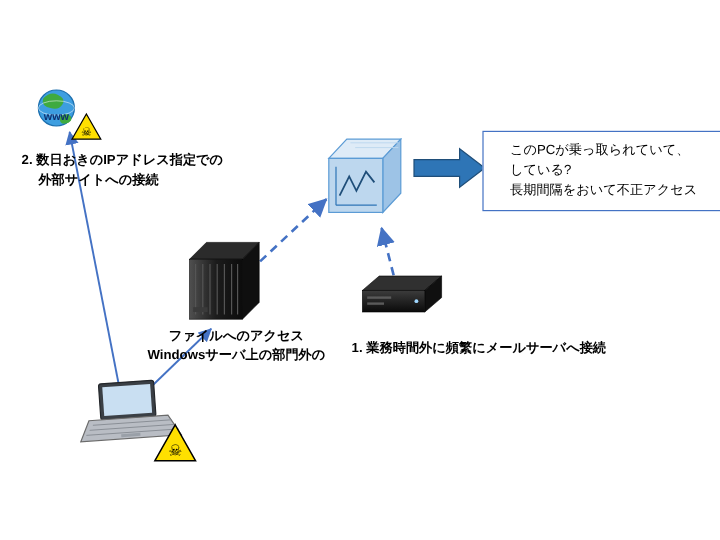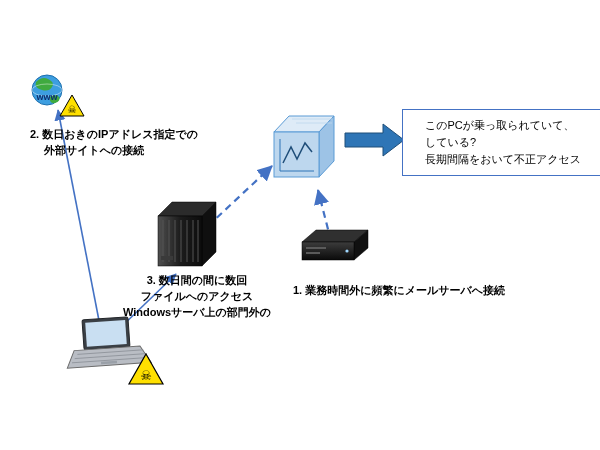--- a/index.html
+++ b/index.html
@@ -13,21 +13,21 @@
   .layer{position:absolute;left:0;top:0;width:600px;height:450px;}
   .label{
     position:absolute;
     font-size:11px;
     font-weight:700;
     color:#000;
     line-height:1.45;
     white-space:nowrap;
   }
   .label .ln{display:block;}
-  #step2-label{left:30px;top:127px;}
+  #step2-label{left:18px;top:127px;}
   #step2-label .indent{padding-left:14px;}
   #step3-label{left:112px;top:273px;width:170px;text-align:center;}
   #step1-label{left:293px;top:283px;}
   .callout{
     position:absolute;
     left:402px;top:109px;
     width:178px;
     border:1.5px solid #4472C4;
     background:#ffffff;
     padding:7px 22px;
@@ -119,21 +119,20 @@
       <text x="146" y="380" text-anchor="middle" font-size="13" fill="#000">☠</text>
     </g>
   </svg>
 
   <div class="label" id="step2-label">
     <span class="ln">2. 数日おきのIPアドレス指定での</span>
     <span class="ln indent">外部サイトへの接続</span>
   </div>
 
   <div class="label" id="step3-label">
-    <span class="ln">3. 数日間の間に数回</span>
     <span class="ln">ファイルへのアクセス</span>
     <span class="ln">Windowsサーバ上の部門外の</span>
   </div>
 
   <div class="label" id="step1-label">
     <span class="ln">1. 業務時間外に頻繁にメールサーバへ接続</span>
   </div>
 
   <div class="callout">
     <span class="ln">このPCが乗っ取られていて、</span>

